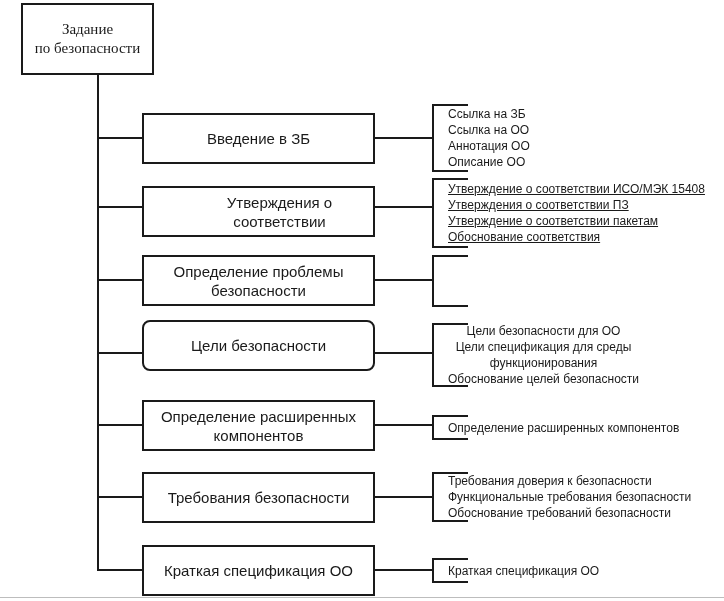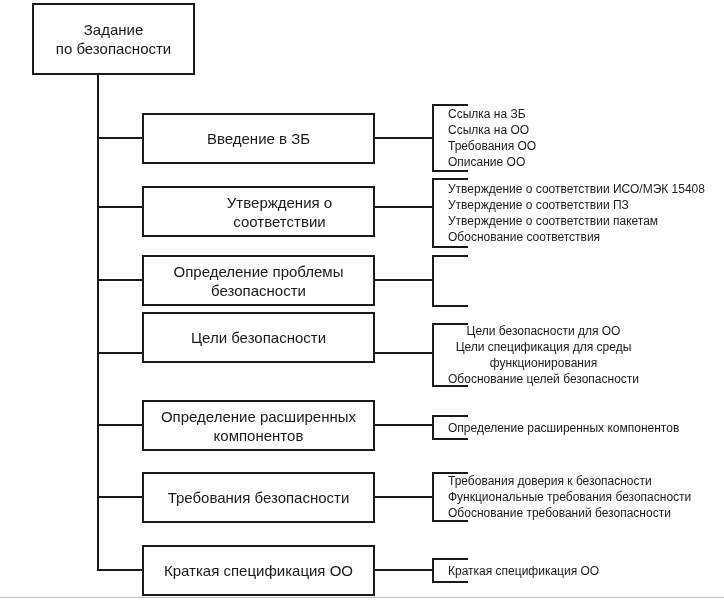--- a/index.html
+++ b/index.html
@@ -26,24 +26,25 @@
     justify-content: center;
     text-align: center;
     padding: 0 6px;
   }
   .box .lbl {
     font-size: 15px;
     line-height: 19px;
     white-space: pre-line;
   }
   #root-box {
-    left: 32px;
+    left: 21px;
     top: 3px;
-    width: 163px;
+    width: 133px;
     height: 72px;
+    font-family: Liberation Serif, serif;
   }
   .sec-box {
     left: 142px;
     width: 233px;
     height: 51px;
   }
   .vline {
     position: absolute;
     width: 2px;
     background: #1a1a1a;
@@ -111,55 +112,55 @@
     <span class="lbl">Введение в ЗБ</span>
   </div>
   <div class="hline" style="left:373px; top:137px; width:59px;"></div>
   <div class="bracket" style="top:104px; height:68px;">
     <div class="b-v"></div>
     <div class="b-cap top"></div>
     <div class="b-cap bot"></div>
     <div class="items">
       <div class="item">Ссылка на ЗБ</div>
       <div class="item">Ссылка на ОО</div>
-      <div class="item">Требования ОО</div>
+      <div class="item">Аннотация ОО</div>
       <div class="item">Описание ОО</div>
     </div>
   </div>
 
   <div class="hline" style="left:97px; top:206px; width:46px;"></div>
   <div class="box sec-box" style="top:186px;padding-left:48px;">
     <span class="lbl">Утверждения о соответствии</span>
   </div>
   <div class="hline" style="left:373px; top:206px; width:59px;"></div>
-  <div class="bracket" style="top:178px; height:70px;">
+  <div class="bracket" style="top:178px; height:70px;text-decoration:underline;">
     <div class="b-v"></div>
     <div class="b-cap top"></div>
     <div class="b-cap bot"></div>
     <div class="items">
       <div class="item">Утверждение о соответствии ИСО/МЭК 15408</div>
-      <div class="item">Утверждение о соответствии ПЗ</div>
+      <div class="item">Утверждения о соответствии ПЗ</div>
       <div class="item">Утверждение о соответствии пакетам</div>
       <div class="item">Обоснование соответствия</div>
     </div>
   </div>
 
   <div class="hline" style="left:97px; top:279px; width:46px;"></div>
   <div class="box sec-box" style="top:255px;">
     <span class="lbl">Определение проблемы безопасности</span>
   </div>
   <div class="hline" style="left:373px; top:279px; width:59px;"></div>
   <div class="bracket" style="top:255px; height:52px;">
     <div class="b-v"></div>
     <div class="b-cap top"></div>
     <div class="b-cap bot"></div>
   </div>
 
   <div class="hline" style="left:97px; top:352px; width:46px;"></div>
-  <div class="box sec-box" style="top:312px;">
+  <div class="box sec-box" style="top:320px;border-radius:8px;">
     <span class="lbl">Цели безопасности</span>
   </div>
   <div class="hline" style="left:373px; top:352px; width:59px;"></div>
   <div class="bracket" style="top:323px; height:64px;text-align:center;">
     <div class="b-v"></div>
     <div class="b-cap top"></div>
     <div class="b-cap bot"></div>
     <div class="items">
       <div class="item">Цели безопасности для ОО</div>
       <div class="item">Цели спецификация для среды

